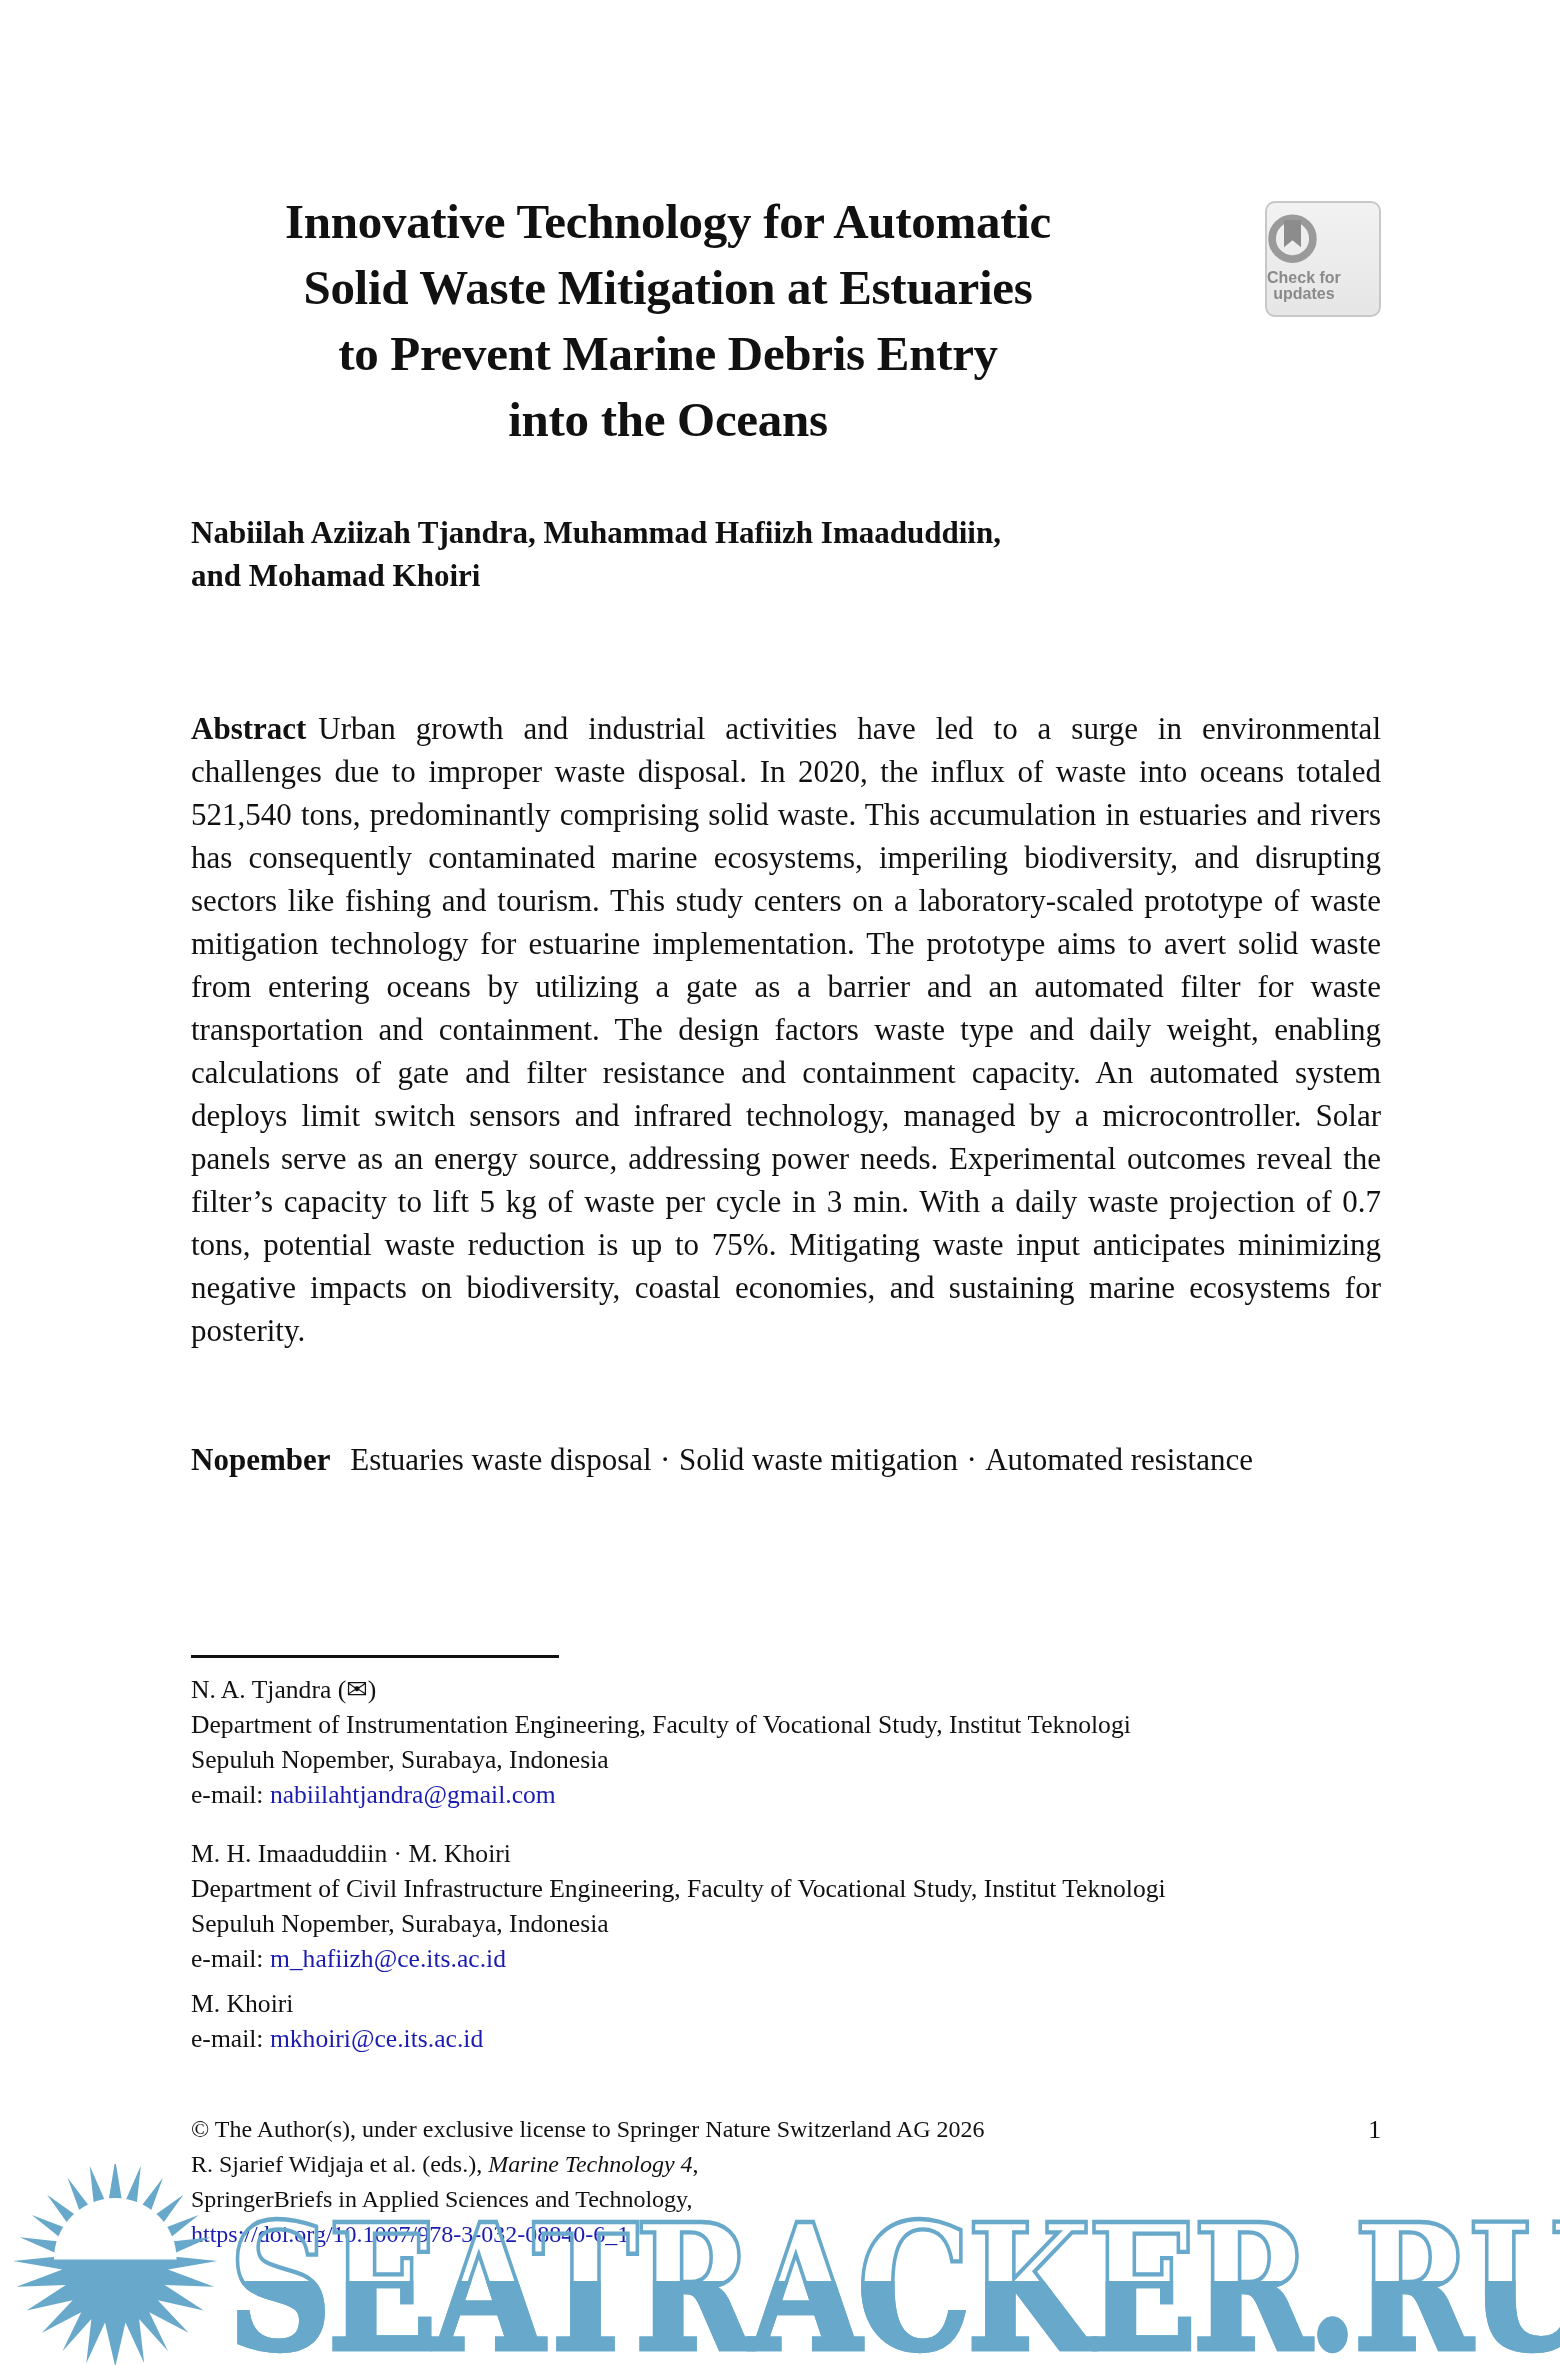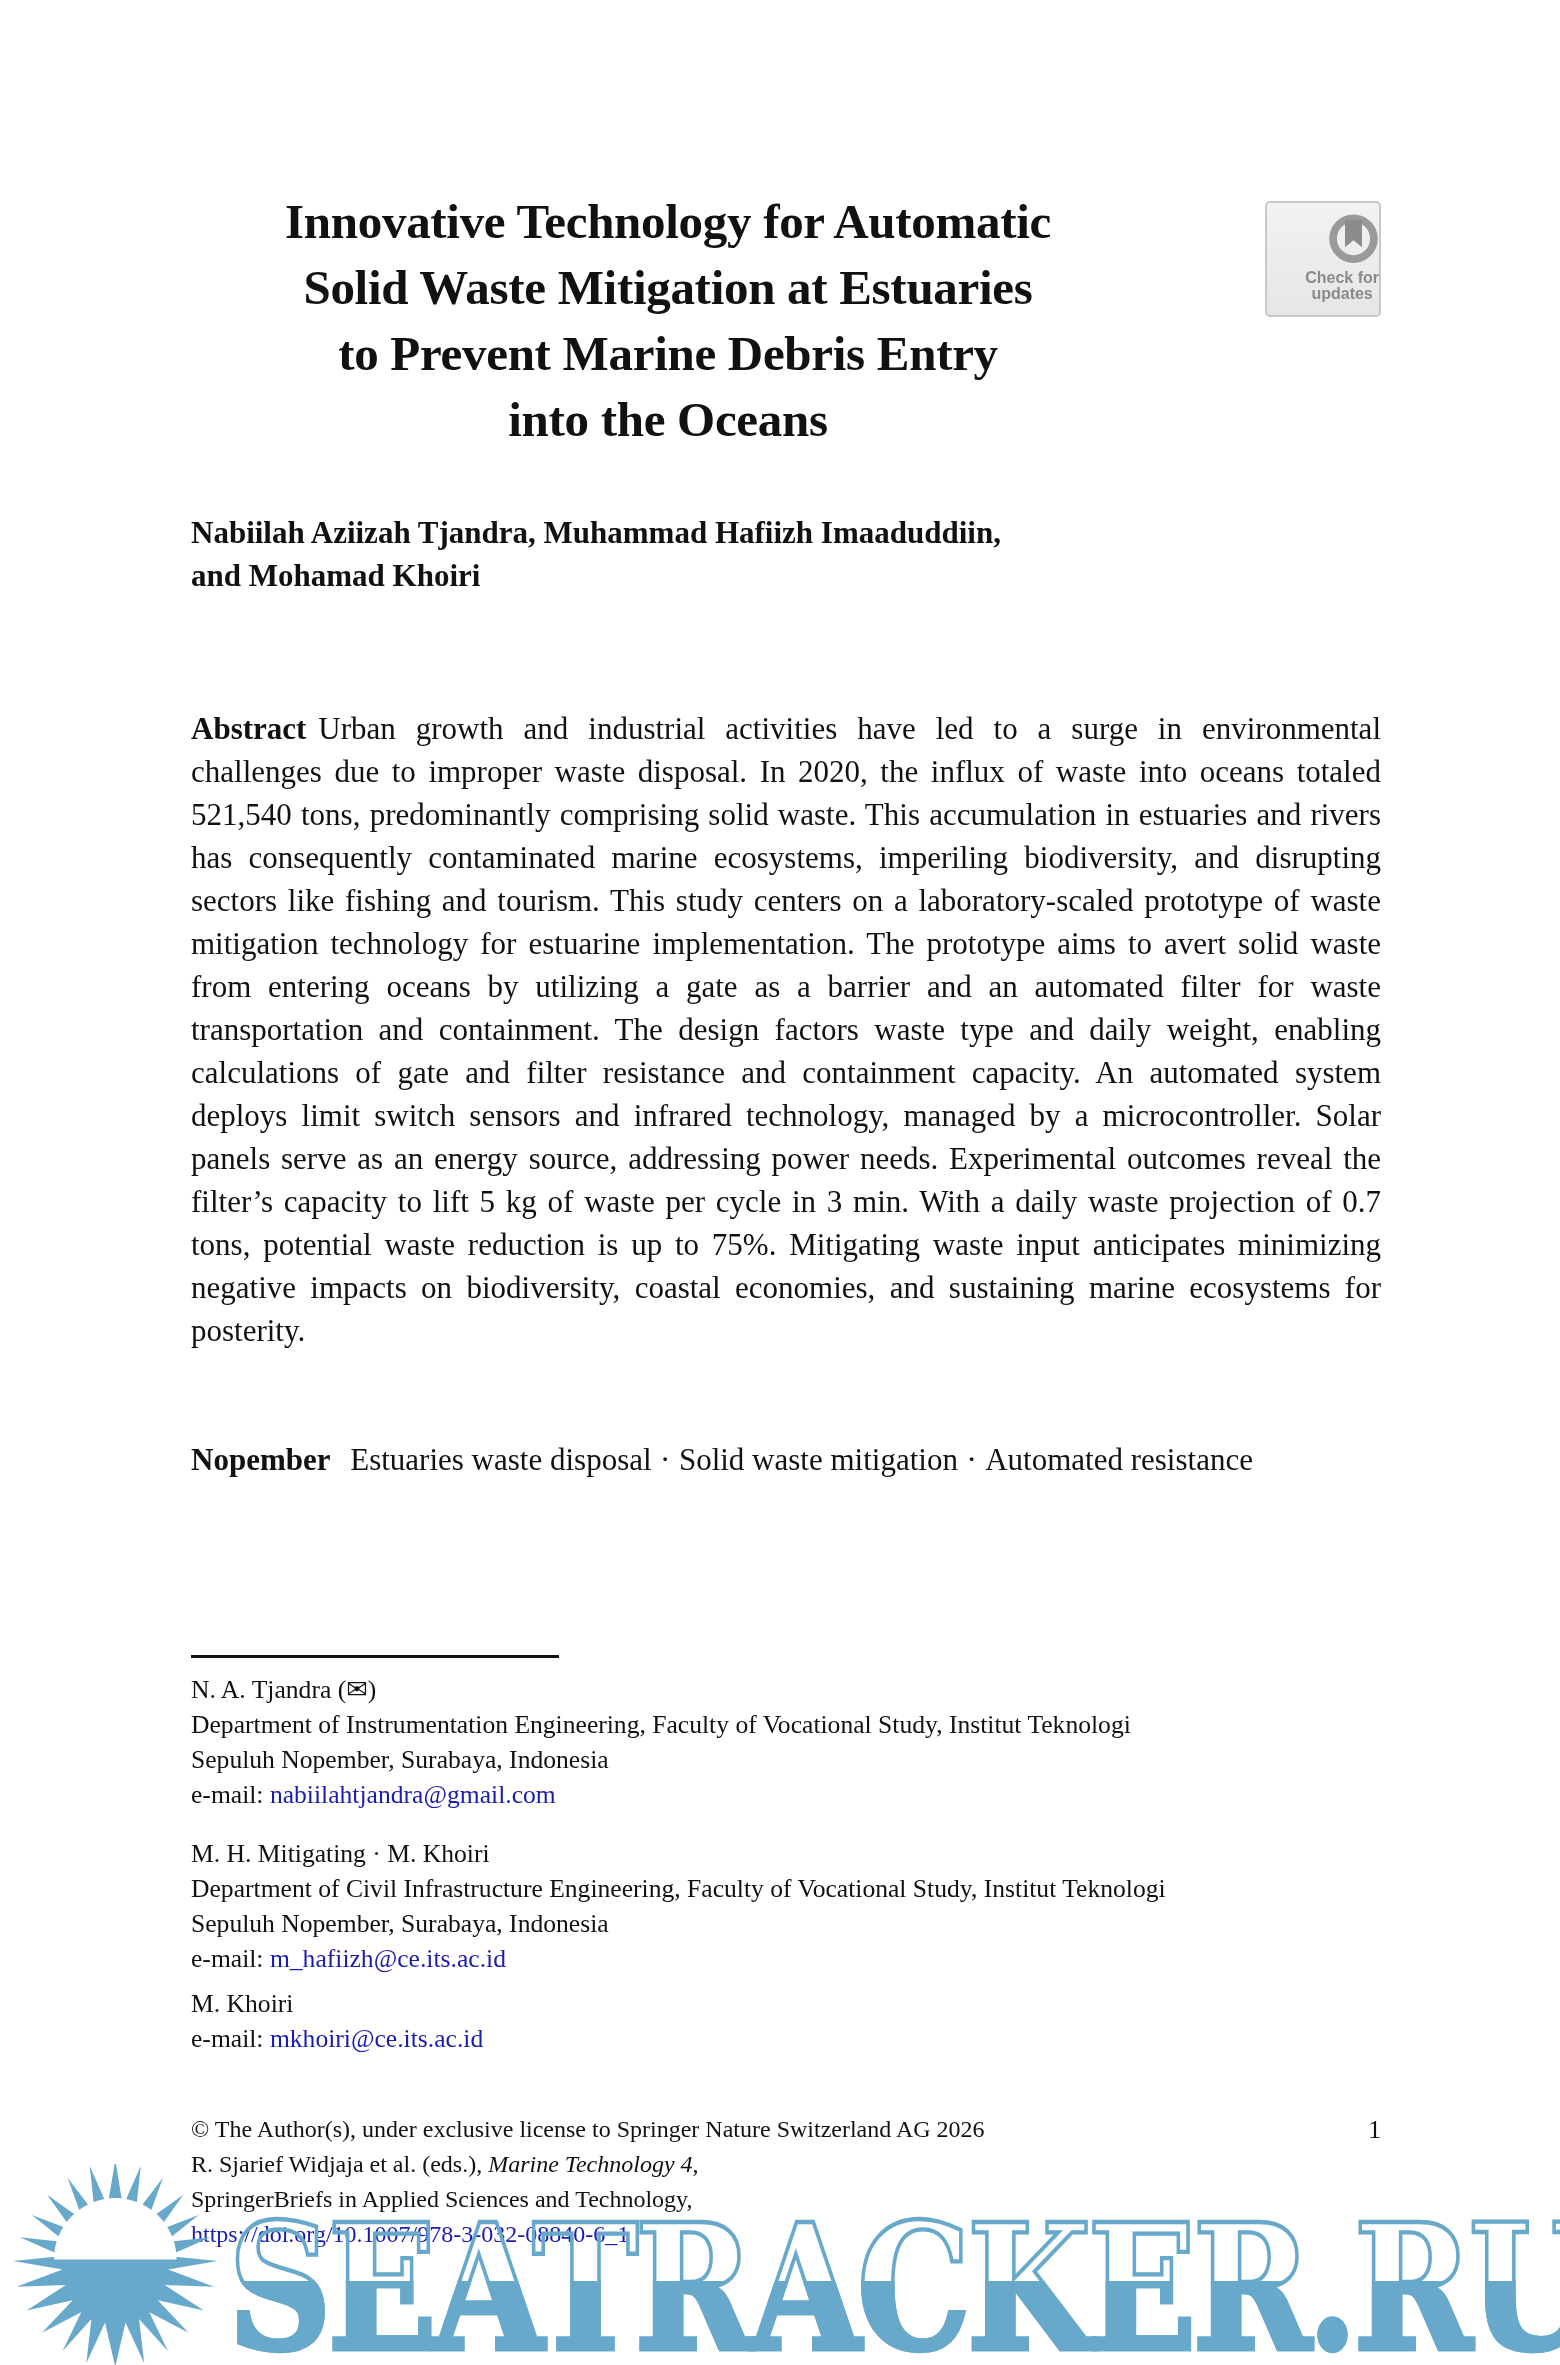--- a/index.html
+++ b/index.html
@@ -6,22 +6,22 @@
   body {
     width:1560px; height:2366px; position:relative; overflow:hidden;
     font-family:"Liberation Serif","DejaVu Serif",serif; color:#111;
   }
   .page-title {
     position:absolute; left:191px; top:189px; width:954px;
     font-weight:bold; font-size:49px; line-height:66px; margin:0; letter-spacing:-0.3px;text-align:center;
   }
   .check-badge {
     position:absolute; left:1265px; top:201px; width:116px; height:116px;
-    border:2.6px solid #c8c8c8; border-radius:5px; background:linear-gradient(#f2f2f2,#e6e6e6);
-    box-sizing:border-box; display:flex; flex-direction:column; align-items:flex-end; justify-content:flex-start;
+    border:2.6px solid #c8c8c8; border-radius:10px; background:linear-gradient(#f2f2f2,#e6e6e6);
+    box-sizing:border-box; display:flex; flex-direction:column; align-items:flex-start; justify-content:flex-start;
   }
   .check-badge svg { margin-top:10.2px; }
   .check-badge .badge-text {
     font-family:"Liberation Sans","DejaVu Sans",sans-serif; font-weight:bold; color:#8a8a8a;
     font-size:16px; line-height:16px; text-align:center; margin-top:3.4px;
   }
   .authors {
     position:absolute; left:191px; top:511px; width:1023px;
     font-weight:bold; font-size:31px; line-height:43px;
   }
@@ -94,21 +94,21 @@
 <div class="footnote-rule"></div>
 
 <div class="affil" style="top:1672px;">
   <div>N. A. Tjandra (✉)</div>
   <div>Department of Instrumentation Engineering, Faculty of Vocational Study, Institut Teknologi</div>
   <div>Sepuluh Nopember, Surabaya, Indonesia</div>
   <div><span>e-mail: </span><a>nabiilahtjandra@gmail.com</a></div>
 </div>
 
 <div class="affil" style="top:1836px;">
-  <div>M. H. Mitigating · M. Khoiri</div>
+  <div>M. H. Imaaduddiin · M. Khoiri</div>
   <div>Department of Civil Infrastructure Engineering, Faculty of Vocational Study, Institut Teknologi</div>
   <div>Sepuluh Nopember, Surabaya, Indonesia</div>
   <div><span>e-mail: </span><a>m_hafiizh@ce.its.ac.id</a></div>
 </div>
 
 <div class="affil" style="top:1986px;">
   <div>M. Khoiri</div>
   <div><span>e-mail: </span><a>mkhoiri@ce.its.ac.id</a></div>
 </div>
 

